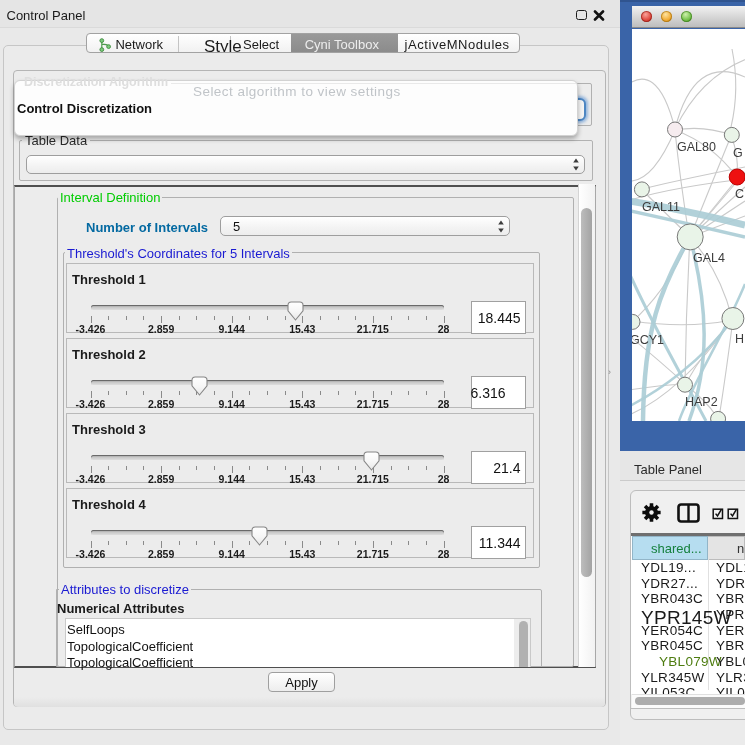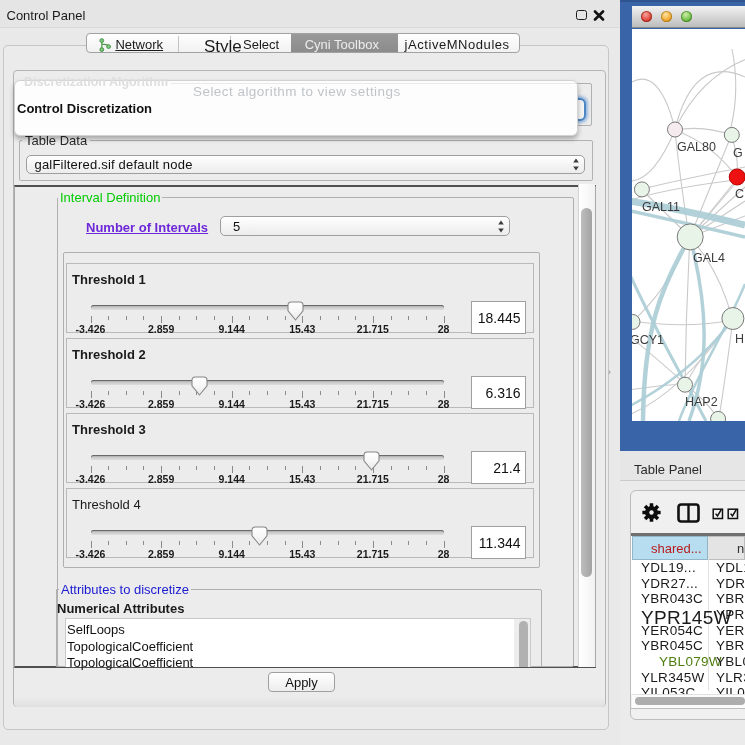--- a/index.html
+++ b/index.html
@@ -30,56 +30,56 @@
 <div class="abs" style="left:86px;top:33px;width:434px;height:20px;border:1px solid #a2a2a2;border-radius:4px;background:linear-gradient(#ffffff,#f1f1f1);overflow:hidden;">
   <div class="abs" style="left:204px;top:0;width:107px;height:20px;background:linear-gradient(#999999,#8a8a8a);"></div>
   <div class="abs" style="left:90.5px;top:2px;width:1px;height:16px;background:#c4c4c4;"></div>
   <div class="abs" style="left:142.5px;top:2px;width:1px;height:16px;background:#c4c4c4;"></div>
   <svg class="abs" style="left:11px;top:2.5px;" width="15" height="16" viewBox="0 0 15 16">
     <path d="M3.8 4.5 L3.8 12 M3.8 7.2 C 6.5 7.2 9.5 7.5 10.2 9.2" stroke="#4e9a4e" stroke-width="1.2" fill="none"></path>
     <circle cx="3.8" cy="3.6" r="1.9" fill="#7cc87c" stroke="#3d8b3d" stroke-width="0.9"></circle>
     <circle cx="3.8" cy="12.6" r="1.9" fill="#7cc87c" stroke="#3d8b3d" stroke-width="0.9"></circle>
     <circle cx="10.6" cy="9.6" r="1.9" fill="#7cc87c" stroke="#3d8b3d" stroke-width="0.9"></circle>
   </svg>
-  <div class="abs" style="left:28.4px;top:3px;font-size:13px;color:#1a1a1a;text-decoration:underline;">Network</div>
+  <div class="abs" style="left:28.4px;top:3px;font-size:13px;color:#1a1a1a;">Network</div>
   <div class="abs" style="left:117px;top:3px;font-size:17px;color:#1a1a1a;">Style</div>
   <div class="abs" style="left:156px;top:3px;font-size:13px;color:#1a1a1a;">Select</div>
   <div class="abs" style="left:217.7px;top:3px;font-size:13px;color:#ededed;">Cyni Toolbox</div>
   <div class="abs" style="left:317.6px;top:3px;font-size:13px;letter-spacing:0.55px;color:#1a1a1a;">jActiveMNodules</div>
 </div>
 
 <div class="abs" style="left:18.5px;top:83px;width:573px;height:42.5px;border:1px solid #b0b0b0;border-radius:2px;"></div>
 <div class="abs" style="left:556px;top:97.5px;width:30px;height:23px;background:#f4f4f4;border:2.5px solid #4d86c2;border-radius:6px;box-shadow:0 0 3px 1.5px rgba(80,140,210,0.55);"></div>
 
 <div class="abs" style="left:18.5px;top:139.5px;width:574px;height:41px;border:1px solid #b2b2b2;border-radius:2px;"></div>
 <div class="abs" style="left:22px;top:133px;background:#ececec;padding:0 3px;font-size:13px;color:#2a2a2a;">Table Data</div>
 <div class="abs" style="left:25.5px;top:154.5px;width:559px;height:19.5px;background:linear-gradient(#ffffff,#f3f3f3 60%,#ededed);border:1px solid #9e9e9e;border-radius:5px;"></div>
-<div class="abs" style="left:34.5px;top:157px;font-size:13px;letter-spacing:0.2px;color:#111;">galFiltered.sif default node</div>
 <svg class="abs" style="left:571px;top:158px;" width="10" height="13" viewBox="0 0 10 13">
  <path d="M5 0.5 L7.8 4.5 L2.2 4.5 Z" fill="#3c3c3c"></path>
       <path d="M5 12.5 L7.8 8.5 L2.2 8.5 Z" fill="#3c3c3c"></path>
 </svg>
 
 <div class="abs" style="left:14px;top:184.5px;width:582px;height:483.5px;border:1px solid #a8a8a8;border-top:2px solid #4f4f4f;border-bottom:2px solid #4f4f4f;background:#ececec;"></div>
 
 <div class="abs" style="left:578px;top:184px;width:17px;height:483px;background:linear-gradient(90deg,#ffffff,#f2f2f2);border-left:1px solid #d4d4d4;"></div>
 <div class="abs" style="left:581px;top:208px;width:11px;height:369px;background:linear-gradient(90deg,#bdbdbd,#a3a3a3);border-radius:6px;"></div>
 
 <div class="abs" style="left:57px;top:196.5px;width:517px;height:470.5px;border:1px solid #b0b0b0;border-radius:2px;"></div>
 <div class="abs" style="left:58px;top:190px;background:#ececec;padding:0 2px;font-size:13px;color:#00cc00;">Interval Definition</div>
 
-<div class="abs" style="left:86px;top:220px;font-size:13px;font-weight:bold;color:#6d28d9;text-decoration:underline;">Number of Intervals</div>
+<div class="abs" style="left:86px;top:220px;font-size:13px;font-weight:bold;color:#0369a1;">Number of Intervals</div>
 <div class="abs" style="left:220px;top:216px;width:290px;height:20px;background:linear-gradient(#ffffff,#f3f3f3 60%,#ededed);border:1px solid #9e9e9e;border-radius:5px;"></div>
 <div class="abs" style="left:233px;top:219px;font-size:13px;color:#111;">5</div>
 <svg class="abs" style="left:495.5px;top:220px;" width="10" height="13" viewBox="0 0 10 13">
  <path d="M5 0.5 L7.8 4.5 L2.2 4.5 Z" fill="#3c3c3c"></path>
       <path d="M5 12.5 L7.8 8.5 L2.2 8.5 Z" fill="#3c3c3c"></path>
 </svg>
 
 <div class="abs" style="left:63px;top:252px;width:477px;height:316px;border:1px solid #b0b0b0;border-radius:2px;"></div>
+<div class="abs" style="left:65px;top:246px;background:#ececec;padding:0 2px;font-size:13px;color:#1a1ad2;">Threshold's Coordinates for 5 Intervals</div>
 
 <div id="thresholds">
 <div class="abs" style="left:66px;top:263px;width:468px;height:70px;border:1px solid #b9b9b9;"></div>
       <div class="abs" style="left:72px;top:272px;font-size:13px;font-weight:bold;color:#1a1a1a;">Threshold 1</div>
       <div class="abs" style="left:90.5px;top:305px;width:353.0px;height:4.5px;border-radius:2.5px;background:linear-gradient(#8a8a8a,#c6c6c6 40%,#dedede);box-shadow:inset 0 1px 0 #6a6a6a;"></div>
       <div class="tickline" style="left:90.5px;top:316px;height:6.5px;"></div>
       <div class="tickline" style="left:108.2px;top:316px;height:4px;"></div>
       <div class="tickline" style="left:125.8px;top:316px;height:4px;"></div>
       <div class="tickline" style="left:143.4px;top:316px;height:4px;"></div>
       <div class="tickline" style="left:161.1px;top:316px;height:6.5px;"></div>
@@ -151,21 +151,21 @@
 <defs>
           <linearGradient id="g338" x1="0" y1="0" x2="0" y2="1">
             <stop offset="0" stop-color="#ffffff"></stop>
             <stop offset="0.55" stop-color="#f6f6f6"></stop>
             <stop offset="1" stop-color="#e7e7e7"></stop>
           </linearGradient>
         </defs>
 <path d="M1 4.2 Q1 1 4.2 1 L12.8 1 Q16 1 16 4.2 L16 9.8 L8.5 19 L1 9.8 Z" fill="url(#g338)" stroke="#868686" stroke-width="1.1"></path>
       </svg>
       <div class="abs" style="left:470.5px;top:375.5px;width:55px;height:33px;background:#ffffff;border:1px solid #a0a0a0;"></div>
-      <div class="abs" style="left:470.5px;top:384.5px;width:50px;text-align:right;font-size:14px;color:#111;">6.316</div>
+      <div class="abs" style="left:470.5px;top:384.5px;width:50px;font-size:14px;color:#111;">6.316</div>
 <div class="abs" style="left:66px;top:413px;width:468px;height:70px;border:1px solid #b9b9b9;"></div>
       <div class="abs" style="left:72px;top:422px;font-size:13px;font-weight:bold;color:#1a1a1a;">Threshold 3</div>
       <div class="abs" style="left:90.5px;top:455px;width:353.0px;height:4.5px;border-radius:2.5px;background:linear-gradient(#8a8a8a,#c6c6c6 40%,#dedede);box-shadow:inset 0 1px 0 #6a6a6a;"></div>
       <div class="tickline" style="left:90.5px;top:466px;height:6.5px;"></div>
       <div class="tickline" style="left:108.2px;top:466px;height:4px;"></div>
       <div class="tickline" style="left:125.8px;top:466px;height:4px;"></div>
       <div class="tickline" style="left:143.4px;top:466px;height:4px;"></div>
       <div class="tickline" style="left:161.1px;top:466px;height:6.5px;"></div>
       <div class="tickline" style="left:178.8px;top:466px;height:4px;"></div>
       <div class="tickline" style="left:196.4px;top:466px;height:4px;"></div>
@@ -195,21 +195,21 @@
             <stop offset="0" stop-color="#ffffff"></stop>
             <stop offset="0.55" stop-color="#f6f6f6"></stop>
             <stop offset="1" stop-color="#e7e7e7"></stop>
           </linearGradient>
         </defs>
 <path d="M1 4.2 Q1 1 4.2 1 L12.8 1 Q16 1 16 4.2 L16 9.8 L8.5 19 L1 9.8 Z" fill="url(#g413)" stroke="#868686" stroke-width="1.1"></path>
       </svg>
       <div class="abs" style="left:470.5px;top:450.5px;width:55px;height:33px;background:#ffffff;border:1px solid #a0a0a0;"></div>
       <div class="abs" style="left:470.5px;top:459.5px;width:50px;text-align:right;font-size:14px;color:#111;">21.4</div>
 <div class="abs" style="left:66px;top:488px;width:468px;height:70px;border:1px solid #b9b9b9;"></div>
-      <div class="abs" style="left:72px;top:497px;font-size:13px;font-weight:normal;color:#1a1a1a;">Threshold 4</div>
+      <div class="abs" style="left:72px;top:497px;font-size:13px;font-weight:bold;color:#1a1a1a;">Threshold 4</div>
       <div class="abs" style="left:90.5px;top:530px;width:353.0px;height:4.5px;border-radius:2.5px;background:linear-gradient(#8a8a8a,#c6c6c6 40%,#dedede);box-shadow:inset 0 1px 0 #6a6a6a;"></div>
       <div class="tickline" style="left:90.5px;top:541px;height:6.5px;"></div>
       <div class="tickline" style="left:108.2px;top:541px;height:4px;"></div>
       <div class="tickline" style="left:125.8px;top:541px;height:4px;"></div>
       <div class="tickline" style="left:143.4px;top:541px;height:4px;"></div>
       <div class="tickline" style="left:161.1px;top:541px;height:6.5px;"></div>
       <div class="tickline" style="left:178.8px;top:541px;height:4px;"></div>
       <div class="tickline" style="left:196.4px;top:541px;height:4px;"></div>
       <div class="tickline" style="left:214.1px;top:541px;height:4px;"></div>
       <div class="tickline" style="left:231.7px;top:541px;height:6.5px;"></div>
@@ -358,21 +358,21 @@
           <rect x="16.2" y="3.2" width="9.3" height="9.3"></rect>
 <path d="M3.6 7.6 L5.5 10 L9.4 3.4"></path>
           <path d="M18.6 7.6 L20.5 10 L24.4 3.4"></path>
 </g>
 </svg>
 
 <div class="abs" style="left:630.5px;top:533px;width:114.5px;height:3px;background:#6f6f6f;"></div>
 <div class="abs" style="left:630.5px;top:536px;width:114.5px;height:158px;background:#ffffff;"></div>
 <div class="abs" style="left:632px;top:536px;width:76px;height:23.5px;background:#b6ddf0;border:1px solid #92b5c8;"></div>
 <div class="abs" style="left:708px;top:536px;width:37px;height:23.5px;background:#e4e4e4;border:1px solid #bcbcbc;border-left:none;"></div>
-<div class="abs" style="left:651px;top:541px;font-size:13px;color:#b91c1c;">shared...</div>
+<div class="abs" style="left:651px;top:541px;font-size:13px;color:#15803d;">shared...</div>
 <div class="abs" style="left:737px;top:541px;font-size:13px;color:#333;">n.</div>
 <div class="abs" style="left:708px;top:559px;width:1px;height:131px;background:#e0e0e0;"></div>
 <div class="abs" style="left:632px;top:559px;width:113px;height:135.5px;overflow:hidden;">
         <div class="abs" style="left:9px;top:1.0px;font-size:13.5px;letter-spacing:0.3px;color:#1a1a1a;">YDL19...</div>
         <div class="abs" style="left:84px;top:1.0px;font-size:13.5px;letter-spacing:0.3px;color:#1a1a1a;">YDL1</div>
         <div class="abs" style="left:9px;top:16.7px;font-size:13.5px;letter-spacing:0.3px;color:#1a1a1a;">YDR27...</div>
         <div class="abs" style="left:84px;top:16.7px;font-size:13.5px;letter-spacing:0.3px;color:#1a1a1a;">YDR2</div>
         <div class="abs" style="left:9px;top:32.3px;font-size:13.5px;letter-spacing:0.3px;color:#1a1a1a;">YBR043C</div>
         <div class="abs" style="left:84px;top:32.3px;font-size:13.5px;letter-spacing:0.3px;color:#1a1a1a;">YBR0</div>
         <div class="abs" style="left:9px;top:48.0px;font-size:19px;letter-spacing:0.3px;color:#1a1a1a;">YPR145W</div>

